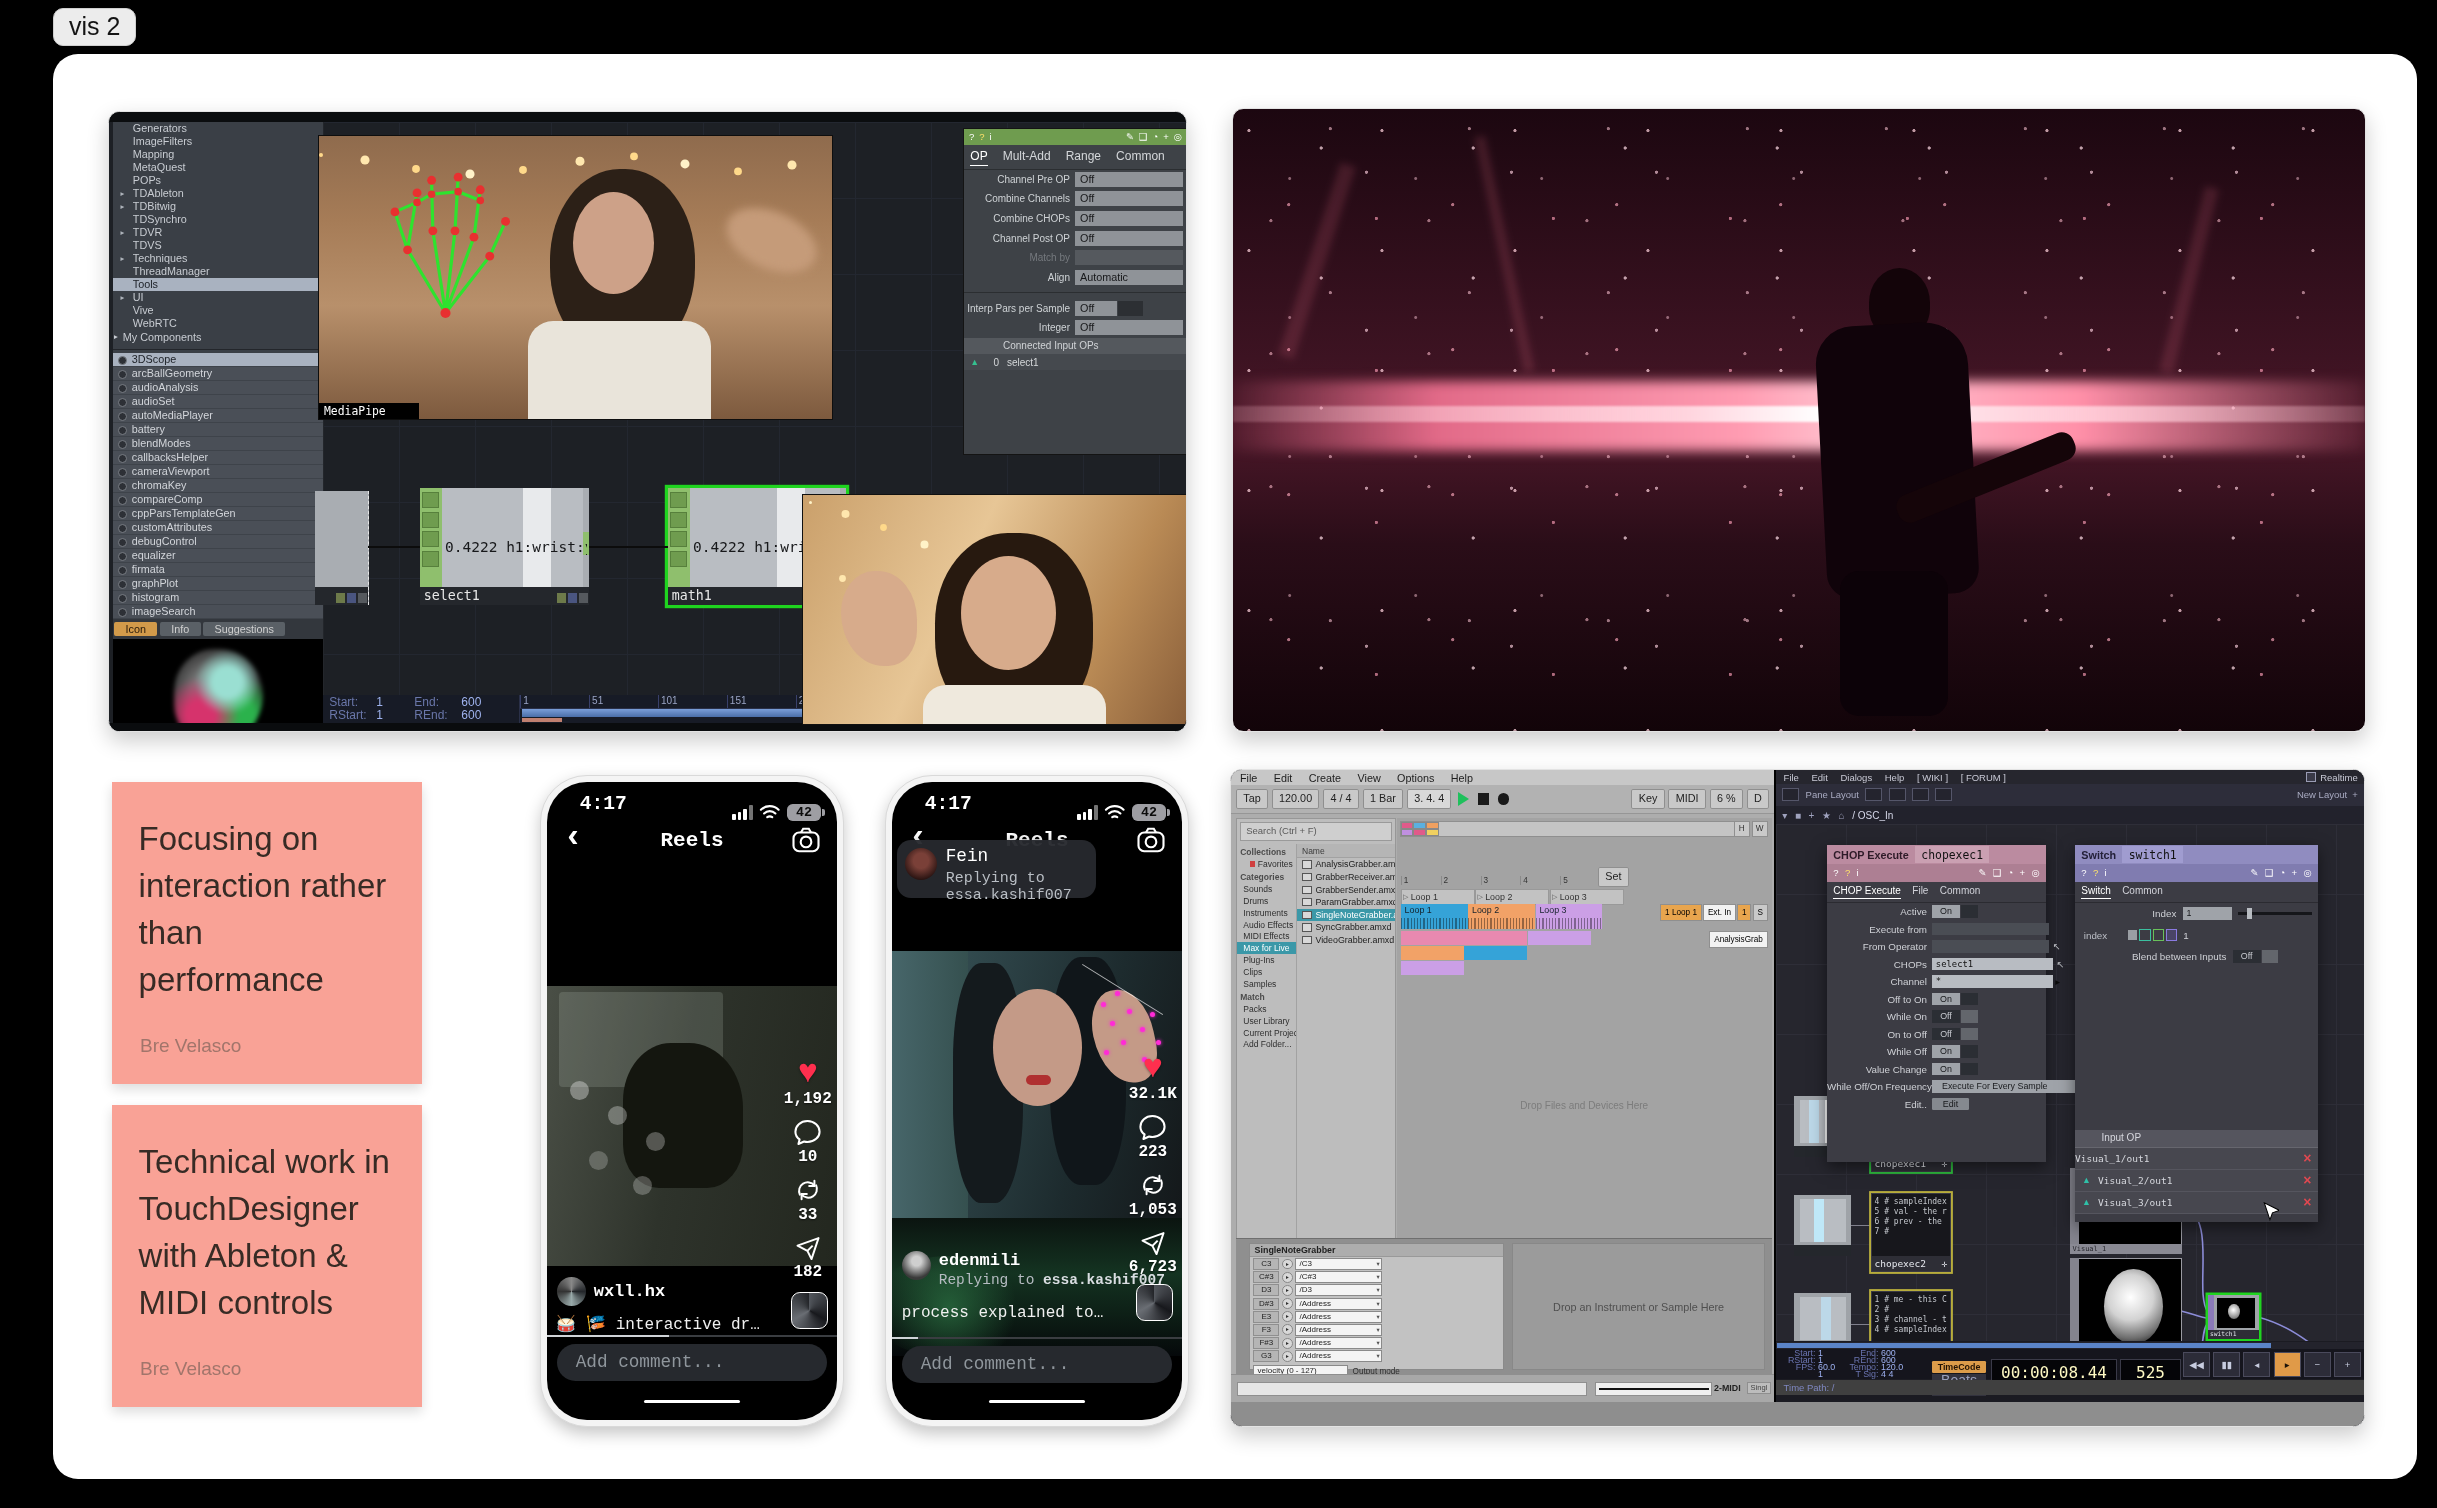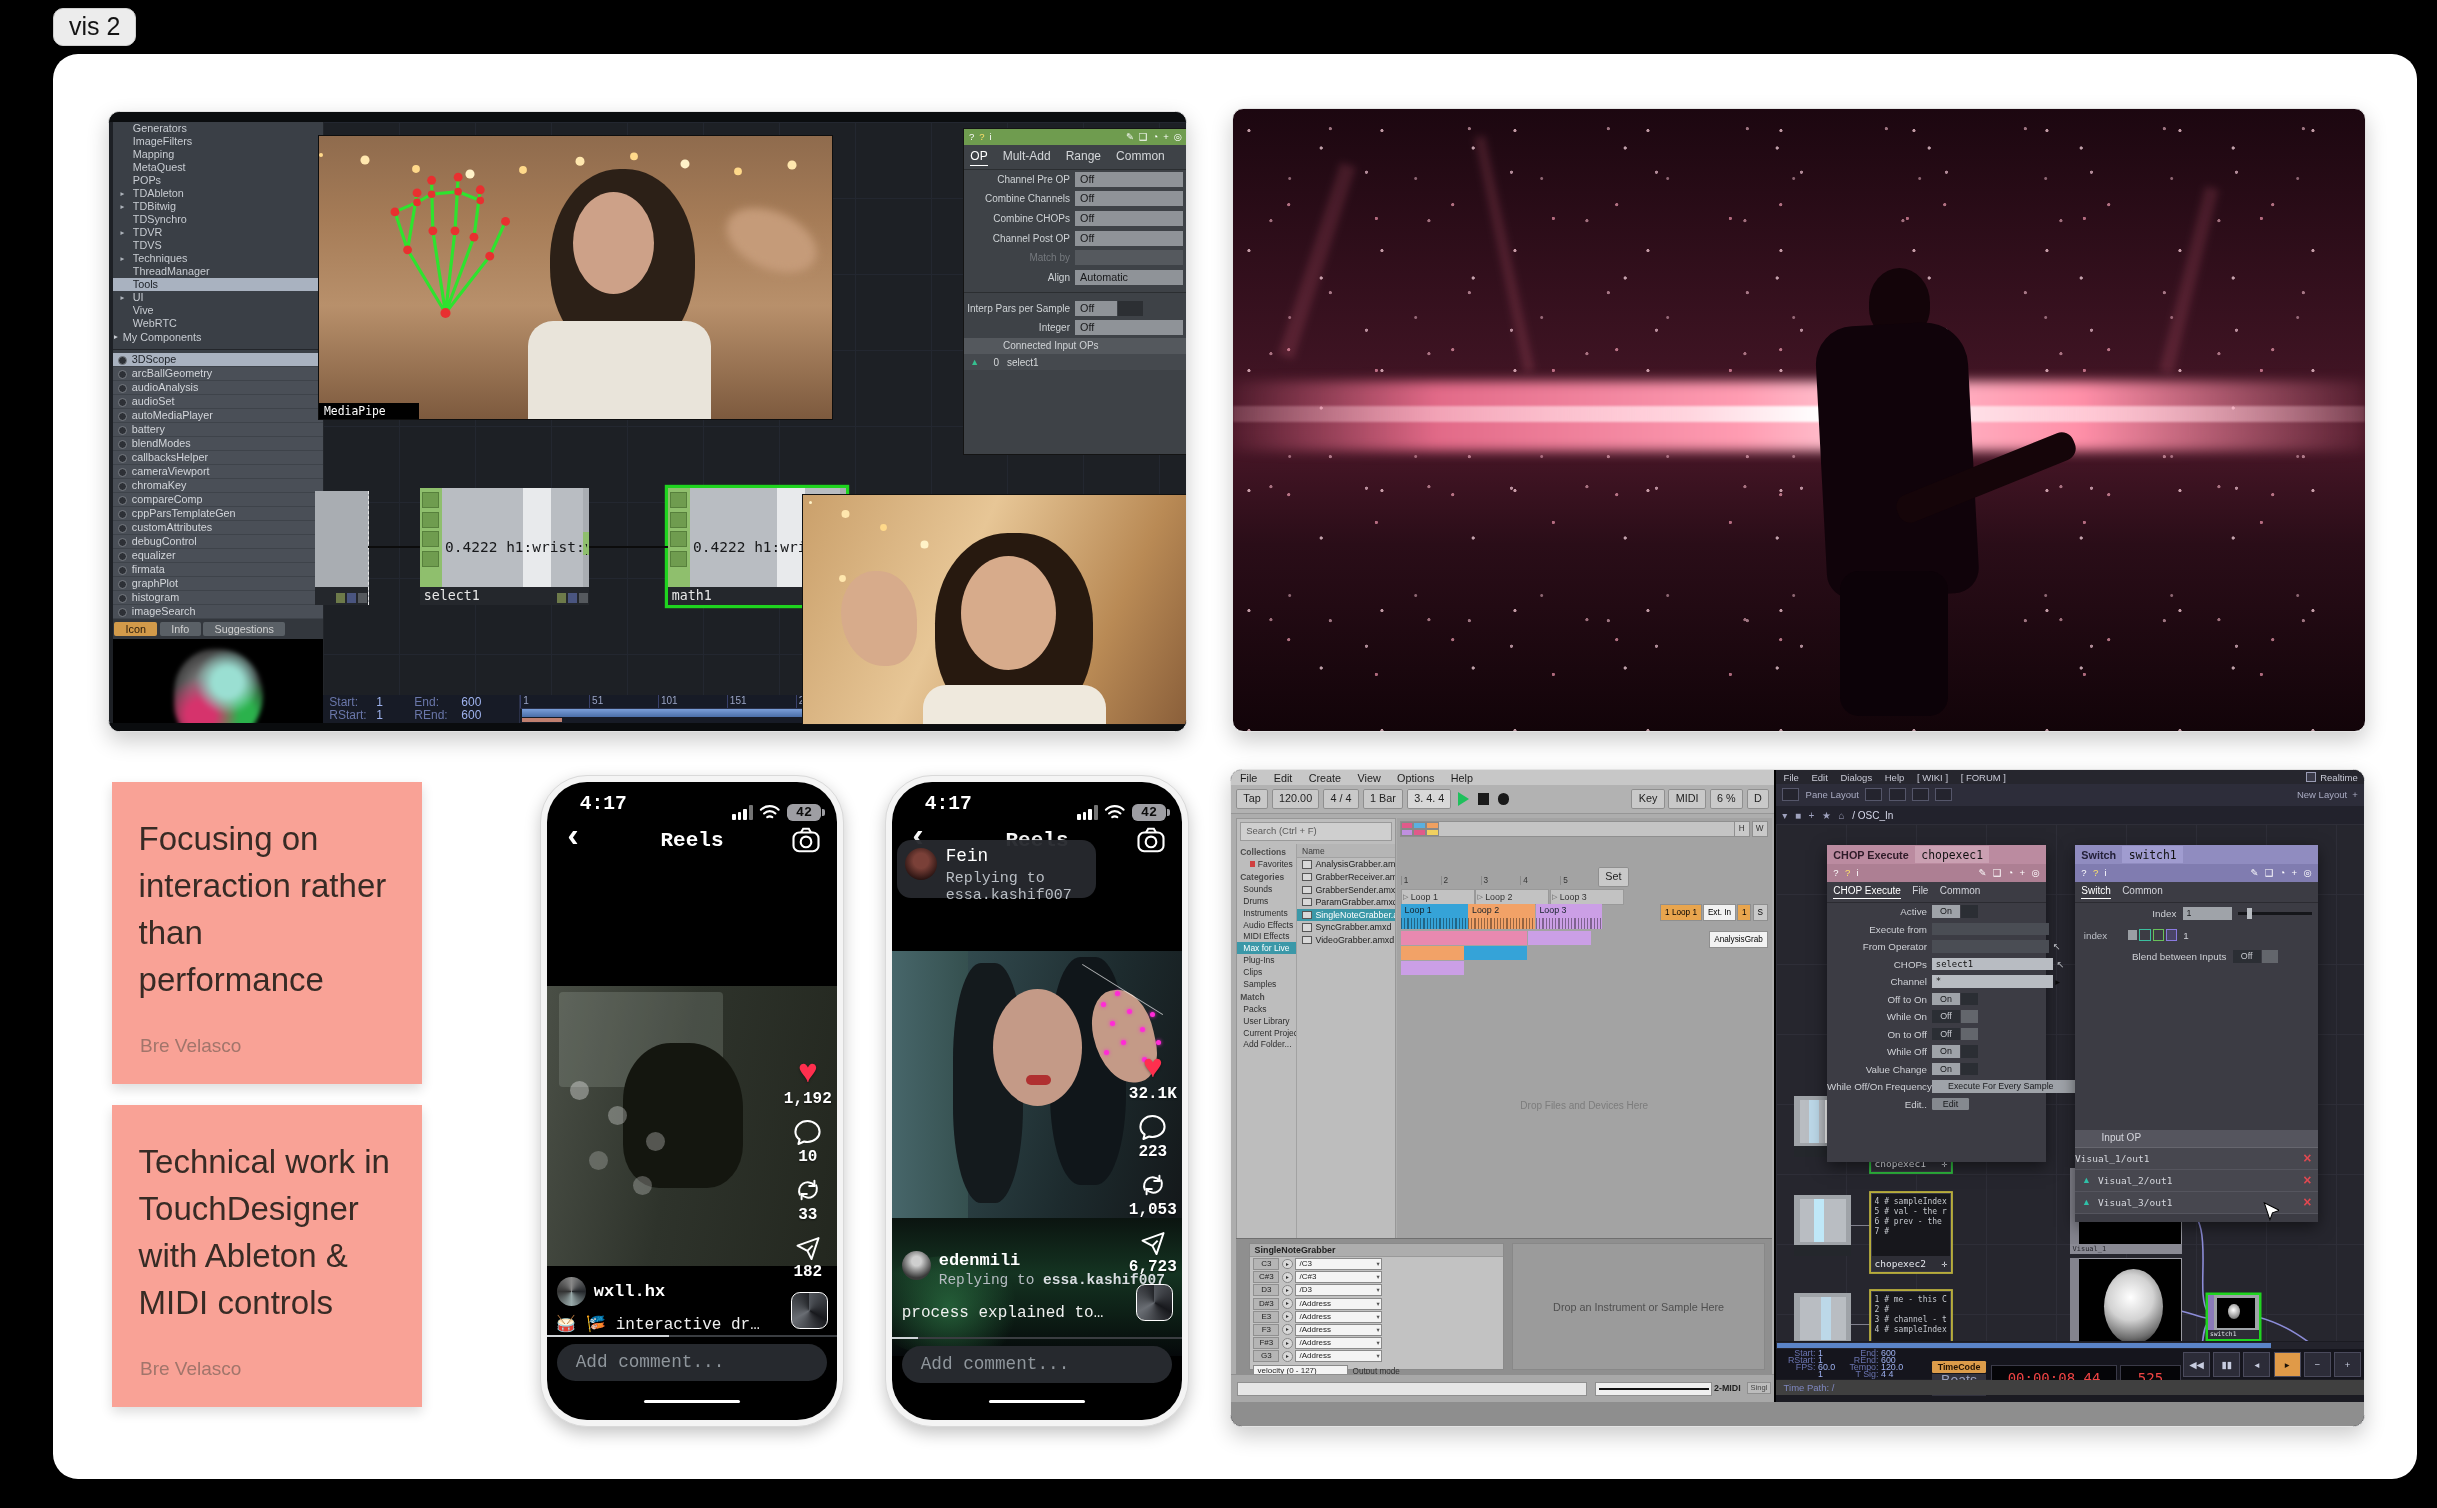--- a/index.html
+++ b/index.html
@@ -326,21 +326,21 @@
   .d1v{display:flex;align-items:center;}
   .d1v .vb{height:12.6px;line-height:12.6px;font-size:8.9px;}
   .d1v.t-on .vb{width:28px;background:#9fa3a9;color:#16171a;text-align:center;}
   .d1v.t-on::after{content:"";width:16.4px;height:12.6px;background:#2b2e34;margin-left:1.3px;}
   .d1v.t-off .vb{width:28px;background:#2b2e34;color:#c6c9cf;text-align:center;}
   .d1v.t-off::after{content:"";width:16.4px;height:12.6px;background:#63666c;margin-left:1.3px;}
   .d1v.dis .vb{width:117px;background:#4a4d54;}
   .d1v.field .vb{width:117px;background:#b8bcc2;color:#111;font-family:"DejaVu Sans Mono",monospace;padding-left:3.8px;}
   .d1v.arrow::after{content:"▸";color:#0a0a0a;font-size:9.5px;margin-left:2.5px;}
   .d1v.oparrow::after{content:"↖";color:#c0c3c8;font-size:9.5px;margin-left:3.8px;}
-  .d1v.drop .vb{width:142px;background:#9fa3a9;color:#1a1b1e;padding-left:16px;}
+  .d1v.drop .vb{width:142px;background:#9fa3a9;color:#1a1b1e;padding-left:10px;}
   .d1v.drop::after{content:"▾";color:#26272b;margin-left:2.5px;}
   .d1v.btn .vb{width:37px;background:#85898f;color:#17181a;text-align:center;border-radius:1.3px;}
   .d2row{display:flex;align-items:center;height:21.5px;padding:0 6.3px;font-size:9.8px;color:#cfd1d6;}
   .d2l{width:95px;text-align:right;padding-right:6.3px;flex:0 0 auto;}
   .d2f{width:51px;height:12.6px;background:#9fa3a9;color:#16171a;font-size:8.9px;line-height:12.6px;padding-left:3.8px;}
   .sld{width:82px;height:2.5px;background:#15161a;margin-left:6.3px;position:relative;}
   .sld i{position:absolute;left:8.9px;top:-4.4px;width:5px;height:11.4px;background:#b8bcc2;}
   .sq{width:9.5px;height:9.5px;margin-right:1.9px;display:inline-block;}
   .d2tableh{height:16.4px;background:#55555e;color:#d6d7de;font-size:10px;line-height:16.4px;padding-left:26.6px;border-bottom:0.6px solid #66666e;}
   .d2tr{height:21px;display:flex;align-items:center;background:#47474f;border-bottom:0.6px solid #55555e;font-size:10px;color:#d6d8de;}
@@ -349,22 +349,22 @@
   .d2tr .xx{width:21.5px;color:#e04850;font-weight:700;font-size:14px;text-align:center;}
   .scrollx{position:absolute;left:0;top:572px;width:100%;height:7.6px;background:#23232c;}
   .scrollx i{position:absolute;left:1.3px;top:1.3px;height:5px;width:84%;background:#5b84c8;}
   .trsp{position:absolute;left:0;top:579px;width:100%;height:30px;background:#15151d;}
   .tinfo{position:absolute;left:5px;top:1.3px;display:grid;grid-template-columns:37px 23px 40px 44px;line-height:7px;font-size:8.9px;}
   .tinfo b{color:#6a74b0;font-weight:400;text-align:right;padding-right:2.5px;}
   .tinfo span{color:#9db0f0;}
   .tcb{position:absolute;left:156px;top:12px;width:54px;}
   .tcb .tc1{height:12px;background:#dc9c4a;color:#231303;font-weight:700;font-size:8.9px;text-align:center;line-height:12px;border-radius:1.3px;}
   .tcb .tc2{height:22px;background:#33333e;color:#9aa0bc;font-size:14px;text-align:center;line-height:12px;margin-top:1.3px;border-radius:0;}
-  .lcd{position:absolute;top:16px;height:25px;background:#050508;border:1.3px solid #3a3a48;color:#ef4444;
-       font-family:"DejaVu Sans Mono",monospace;font-size:14px;text-align:center;line-height:25px;}
+  .lcd{position:absolute;top:10px;height:25px;background:#050508;border:1.3px solid #3a3a48;color:#fef9c3;
+       font-family:"DejaVu Sans Mono",monospace;font-size:16px;text-align:center;line-height:25px;}
   .tbtns{position:absolute;left:407px;top:3.2px;display:flex;gap:3.2px;}
   .tbtn{width:25px;height:23px;background:#2c2c38;border:0.6px solid #4a4a5c;color:#c8cde0;font-size:9.5px;
         display:flex;align-items:center;justify-content:center;}
   .tbtn.play{background:#e09a48;color:#1c1208;}
   .tpath{position:absolute;left:0;top:610px;width:100%;height:15px;background:#404040;color:#7e87c0;font-size:9.5px;
          line-height:15px;padding-left:7.6px;}
   .graybot{left:0;top:632px;width:1133px;height:24px;background:#8e8e8e;}
   .cursor{position:absolute;z-index:20;}
 </style>
 </head>

